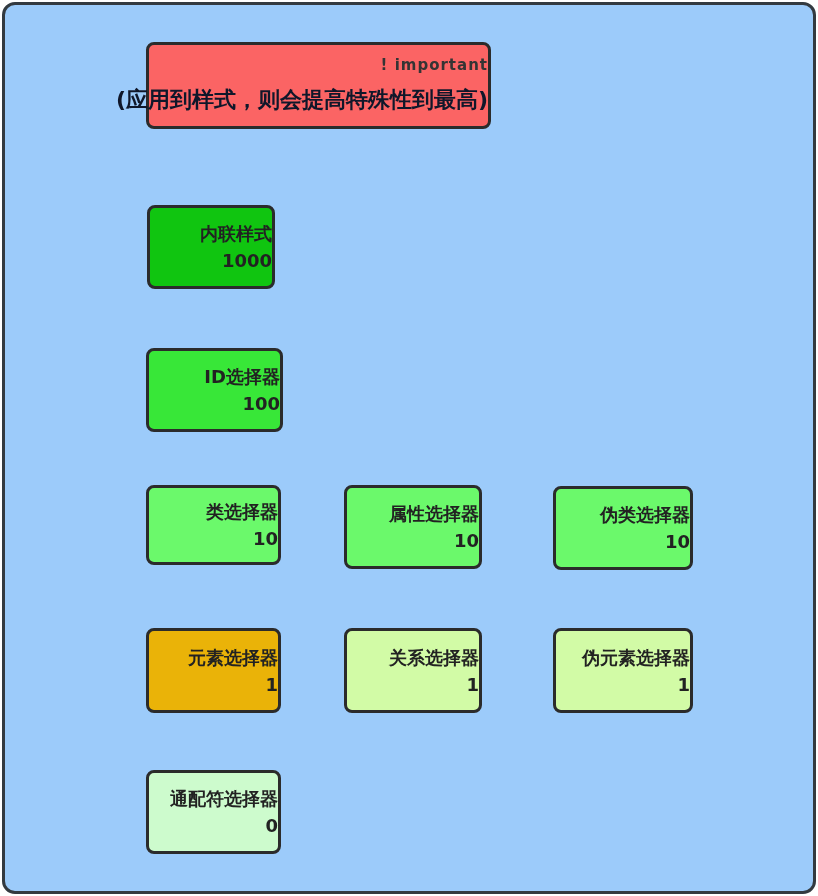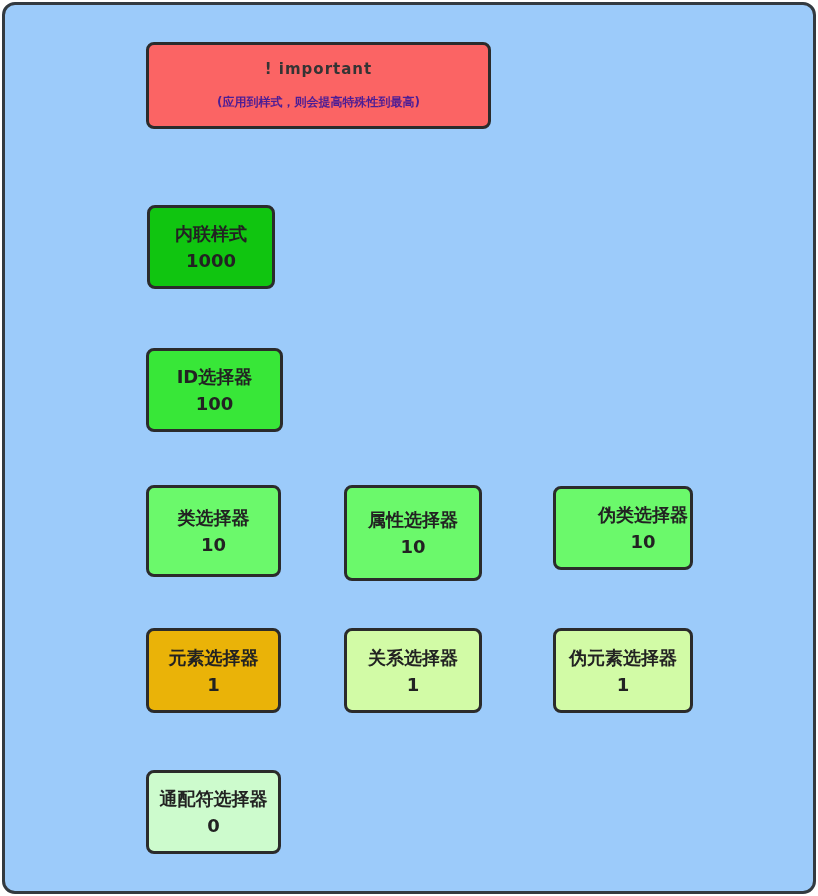--- a/index.html
+++ b/index.html
@@ -20,50 +20,50 @@
     border: 3px solid #333a40;
     border-radius: 13px;
   }
   .box {
     position: absolute;
     border: 3px solid #2b2b2b;
     border-radius: 8px;
     box-sizing: border-box;
     display: flex;
     flex-direction: column;
-    align-items: center;
+    align-items: flex-end;
     justify-content: center;
     color: #222222;
     font-weight: bold;
     text-align: center;
   }
   .box-label, .box-value {
     font-size: 18px;
     line-height: 27px;
     white-space: nowrap;
   }
   .important-box {
     left: 141px; top: 37px; width: 345px; height: 87px;
     justify-content: space-evenly;
   }
   .imp-title {
     font-size: 15px;
     letter-spacing: 1px;
     color: #343434;
   }
   .imp-sub {
-    font-size: 12px;
-    color: #4c1d95;
+    font-size: 22px;
+    color: #0f172a;
     white-space: nowrap;
   }
   
   .pos-inline   { left: 142px; top: 200px; width: 128px; height: 84px; }
   .pos-id       { left: 141px; top: 343px; width: 137px; height: 84px; }
-  .pos-class    { left: 141px; top: 480px; width: 135px; height: 92px; }
-  .pos-attr     { left: 339px; top: 480px; width: 138px; height: 96px; }
+  .pos-class    { left: 141px; top: 480px; width: 135px; height: 80px; }
+  .pos-attr     { left: 339px; top: 480px; width: 138px; height: 84px; }
   .pos-pclass   { left: 548px; top: 481px; width: 140px; height: 84px; padding-left: 40px; }
   .pos-elem     { left: 141px; top: 623px; width: 135px; height: 85px; }
   .pos-rel      { left: 339px; top: 623px; width: 138px; height: 85px; }
   .pos-pelem    { left: 548px; top: 623px; width: 140px; height: 85px; }
   .pos-wild     { left: 141px; top: 765px; width: 135px; height: 84px; }
 </style>
 </head>
 <body>
 
 <div class="frame" style="background: rgb(156, 203, 250);">

